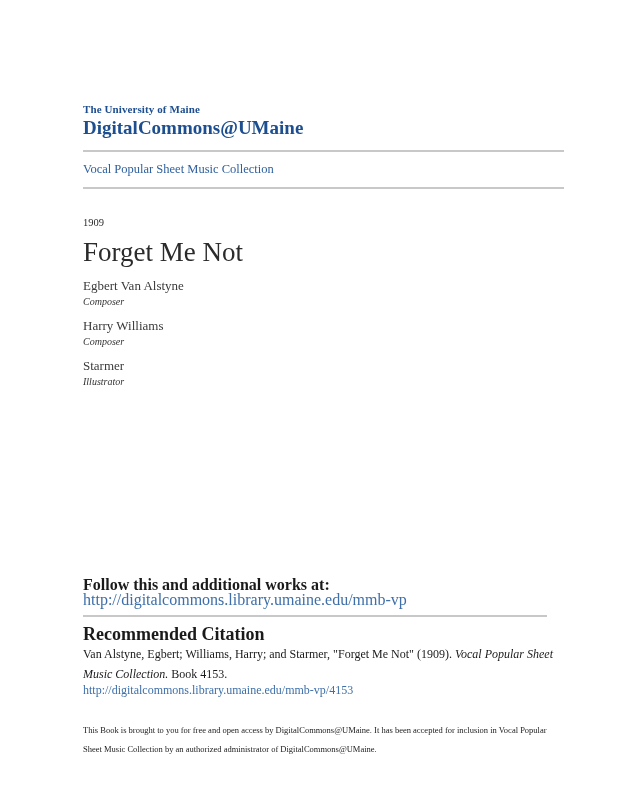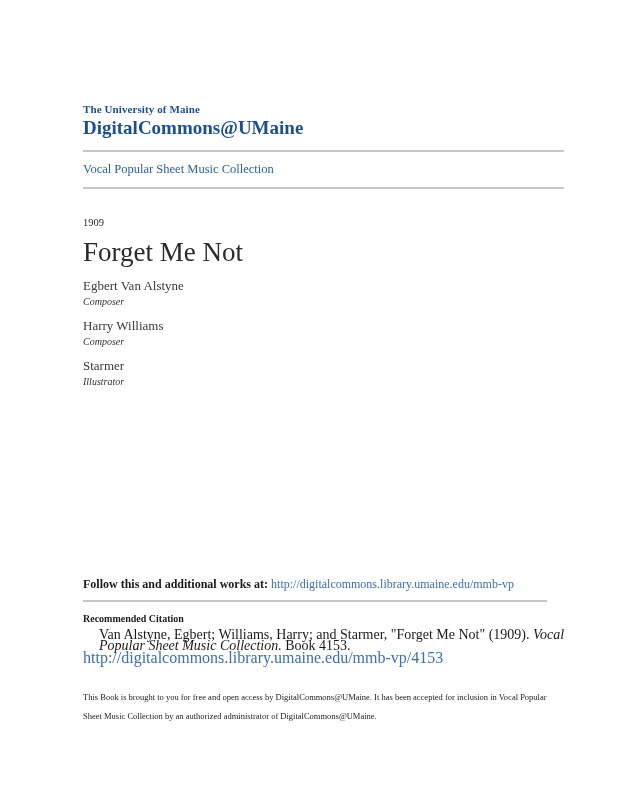--- a/index.html
+++ b/index.html
@@ -83,50 +83,49 @@
     color: #333333;
     font-size: 10px;
     font-style: italic;
     line-height: 12px;
   }
 
   .spacer { height: 189px; }
 
   
   .follow-line {
-    font-size: 12px;
+    font-size: 16px;
     line-height: 15px;
     color: #1a1a1a;
   }
   .follow-label { font-weight: bold; }
   a.doc-link {
     color: #3e6fa9;
     text-decoration: none;
     font-weight: normal;
   }
 
   
   .citation-heading {
     margin-top: 9px;
-    font-size: 10px;
+    font-size: 18px;
     font-weight: bold;
     color: #1a1a1a;
     line-height: 16px;
   }
   .citation-text {
     margin-top: 2px;
-    font-size: 14px;
+    font-size: 12px;
     color: #1a1a1a;
-    line-height: 11px;
+    line-height: 20px;
     width: 480px;
-    margin-left: 16px;
   }
   .citation-text .italic { font-style: italic; }
   .citation-url {
-    font-size: 16px;
+    font-size: 12px;
     line-height: 13px;
   }
 
   
   .footer-note {
     margin-top: 24px;
     font-size: 8.5px;
     color: #222222;
     line-height: 19px;
     width: 478px;

